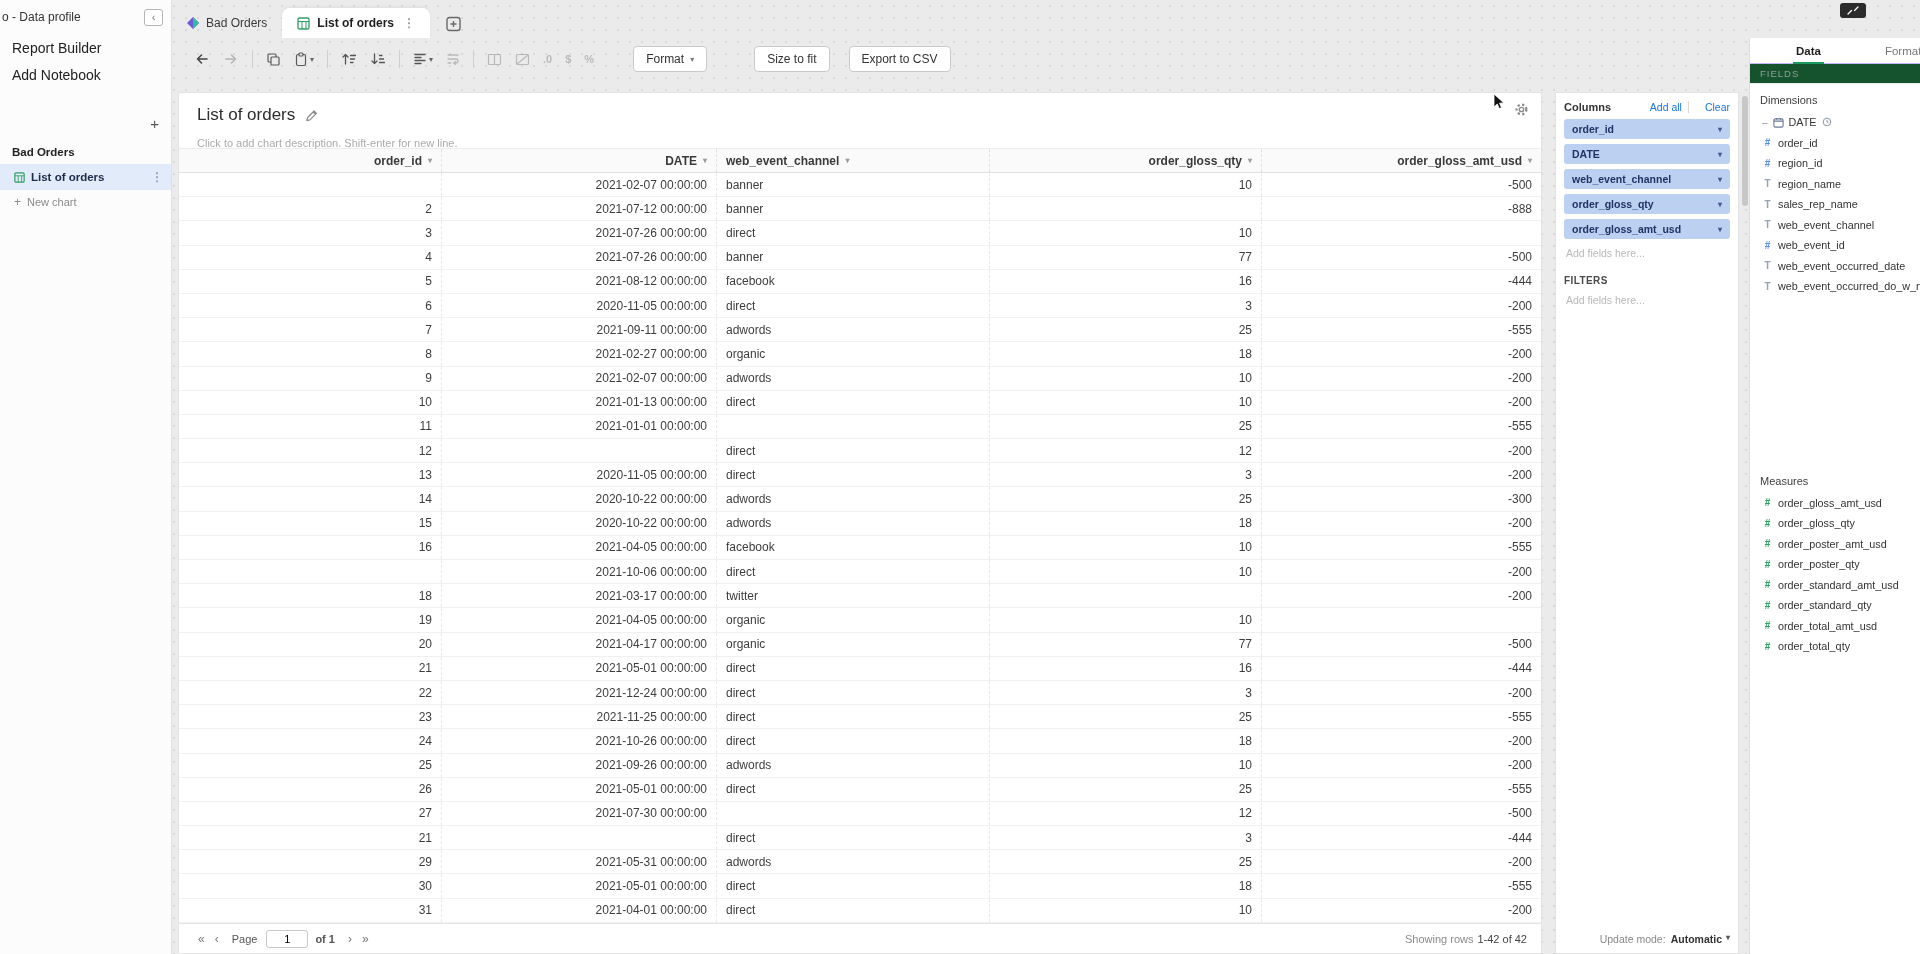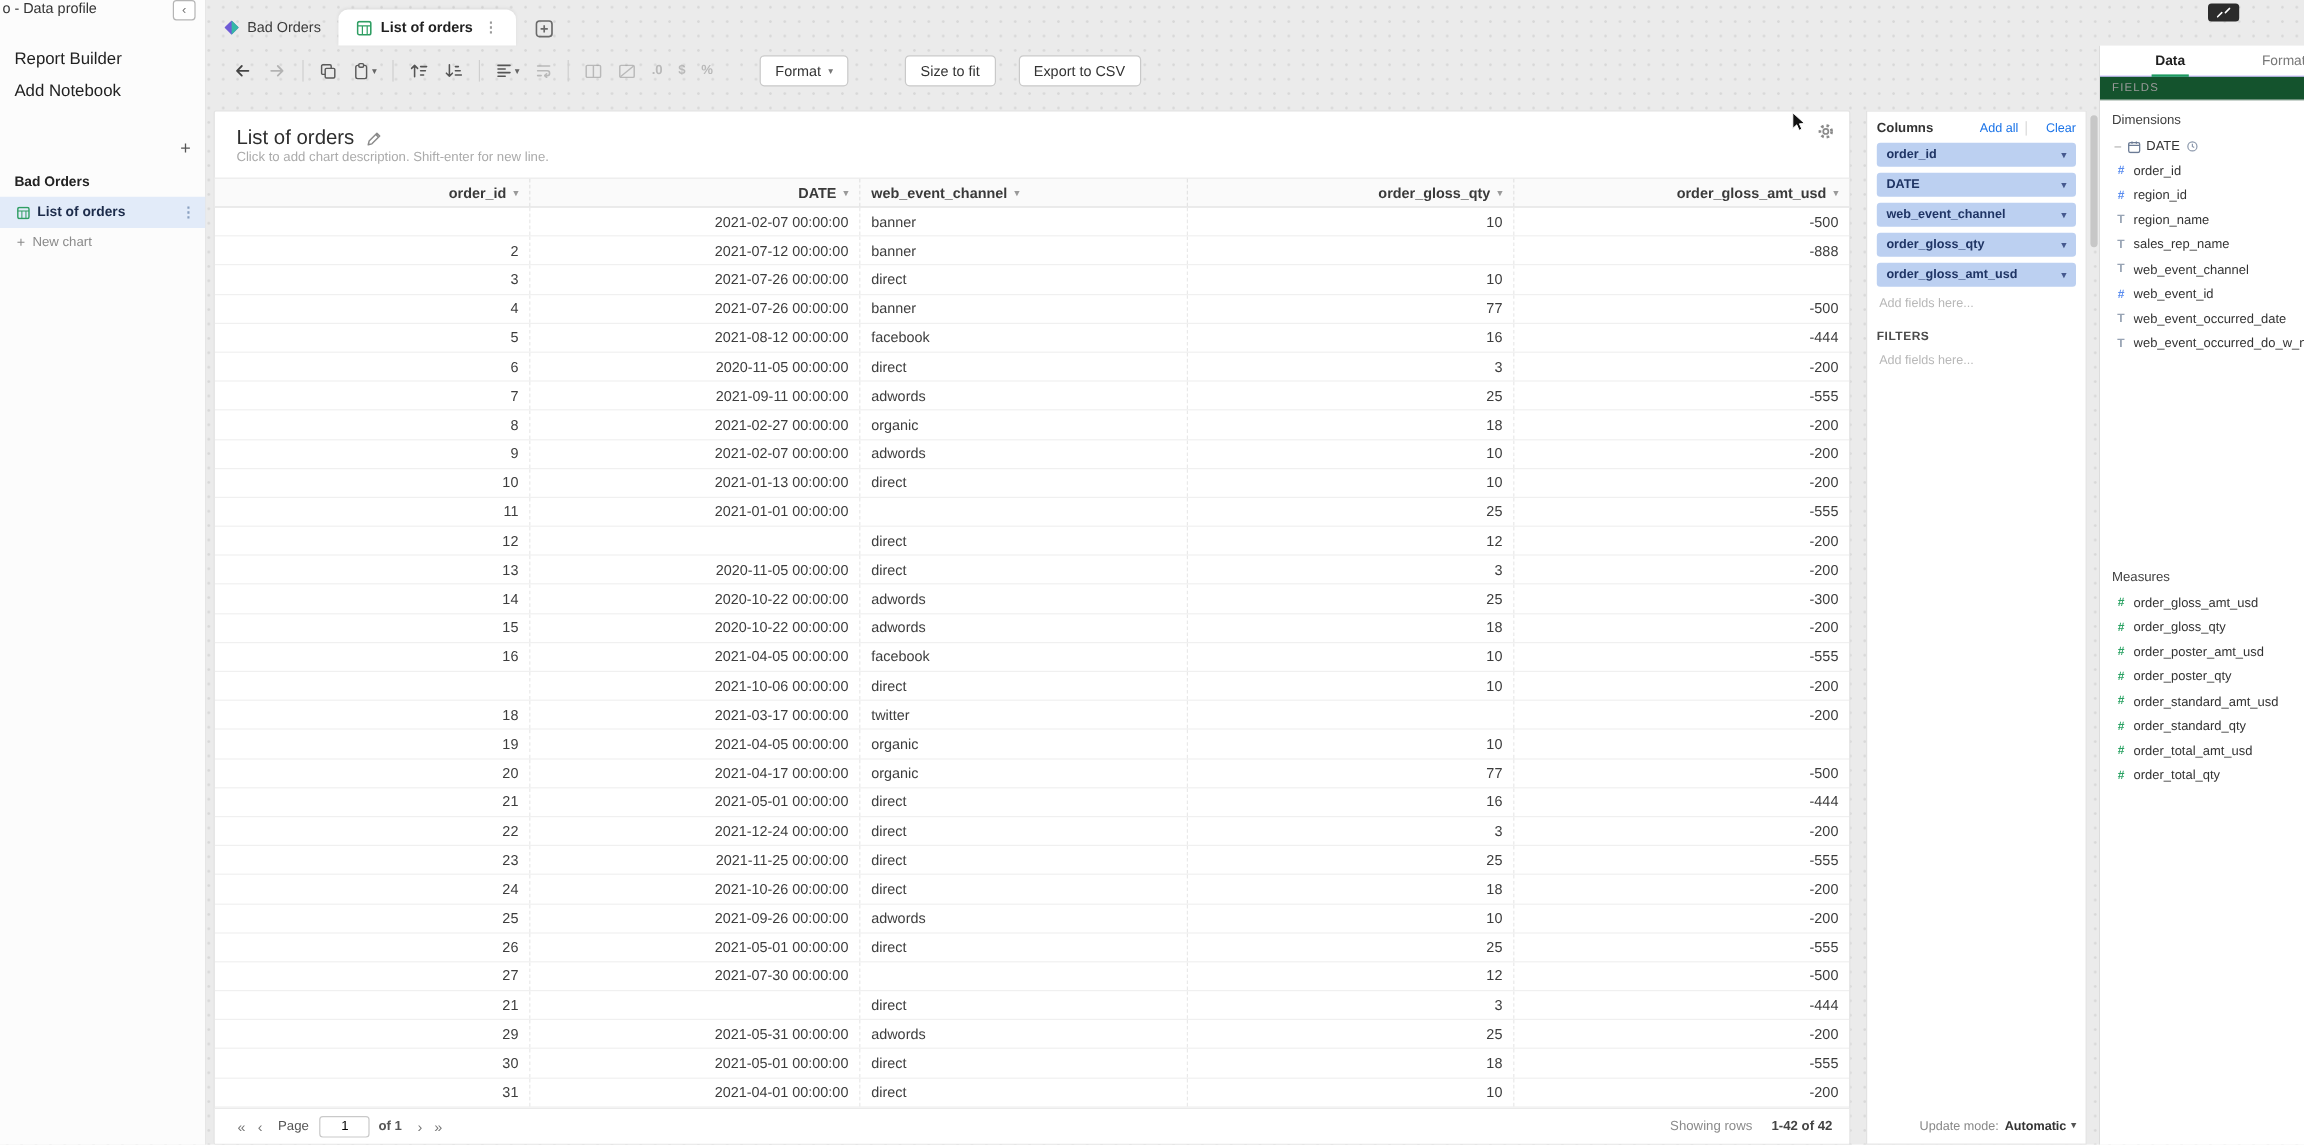--- a/index.html
+++ b/index.html
@@ -3,21 +3,21 @@
 <meta charset="utf-8">
 <style>
   *{box-sizing:border-box;margin:0;padding:0}
   html,body{width:1920px;height:954px;overflow:hidden}
   body{font-family:"Liberation Sans",sans-serif;background:#fff;color:#333}
   .app{position:relative;width:1920px;height:954px;background-color:#ebebeb;
        background-image:radial-gradient(#d8d8d8 1px,transparent 1.2px);background-size:12px 12px}
 
   
   .sidebar{position:absolute;left:0;top:0;width:172px;height:100%;background:#fcfcfc;border-right:1px solid #e0e0e0;z-index:6}
-  .sb-title-row{height:34px;display:flex;justify-content:space-between;padding:0 8px 0 2px;font-size:12px;color:#333}
+  .sb-title-row{height:34px;display:flex;align-items:center;justify-content:space-between;padding:0 8px 0 2px;font-size:12px;color:#333}
   .sb-collapse{width:19px;height:17px;border:1px solid #b5b5b5;border-radius:3px;background:#fff;color:#777;
                font-size:11px;display:flex;align-items:center;justify-content:center;cursor:pointer}
   .sb-link{height:27px;display:flex;align-items:center;padding:0 12px;font-size:14px;font-weight:400;color:#222;cursor:pointer}
   .sb-plus-row{height:34px;margin-top:18px;display:flex;align-items:center;justify-content:flex-end;padding:0 12px}
   .plus{font-size:15px;color:#555;line-height:1;cursor:pointer}
   .sb-report{height:24px;display:flex;align-items:center;padding:0 12px;font-size:11.5px;font-weight:700;color:#222}
   .sb-item{height:26px;display:flex;align-items:center;gap:6px;padding:0 8px 0 14px;font-size:11.5px;color:#1c2b4a}
   .sb-item.active{background:#e2ebf9;font-weight:700}
   .sb-item .kebab{margin-left:auto;color:#8aa0c0;font-size:12px}
   .sb-new{height:24px;display:flex;align-items:center;gap:6px;padding:0 14px;font-size:11px;color:#8a8a8a;cursor:pointer}
@@ -45,21 +45,21 @@
   .btn.format{margin-left:26px}
   .btn.sizefit{margin-left:34px}
   .btn.export{margin-left:6px}
 
   
   .card{position:absolute;left:178px;top:92px;width:1364px;height:862px;background:#fff;border:1px solid #e2e2e2;border-radius:2px;z-index:3}
   .card-head{position:relative;height:55px;padding:12px 0 0 18px}
   .card-title-row{display:flex;align-items:center;gap:10px}
   .card-title{font-size:17px;font-weight:500;color:#2e2e2e}
   .edit-ic{cursor:pointer;display:flex}
-  .card-desc{font-size:11px;color:#ababab;margin-top:0}
+  .card-desc{font-size:11px;color:#ababab;margin-top:12px}
   .gear{position:absolute;right:12px;top:9px;cursor:pointer;display:flex}
   .cursor-ptr{position:absolute;right:36px;top:0;pointer-events:none}
 
   .thead{display:flex;height:25px;background:#fafafa;border-top:1px solid #ececec;border-bottom:1px solid #e0e0e0}
   .th{display:flex;align-items:center;justify-content:space-between;padding:0 9px;font-size:12px;font-weight:700;color:#3a3a3a;
       border-right:1px dashed #e3e3e3;cursor:pointer}
   .th .chev{color:#9a9a9a;font-size:8px;margin-left:6px}
   .tbody{position:absolute;top:80px;bottom:30px;left:0;right:0;overflow:hidden}
   .tr{display:flex;height:24.2px;border-bottom:1px solid #f0f0f0}
   .td{display:flex;align-items:center;padding:0 9px;font-size:12px;color:#3d3d3d;border-right:1px dashed #e9e9e9;overflow:hidden;white-space:nowrap}
@@ -69,21 +69,21 @@
   .c3{width:272px;justify-content:flex-end}
   .c4{flex:1;justify-content:flex-end;border-right:none}
 
   .card-foot{position:absolute;left:0;right:0;bottom:0;height:30px;background:#fff;border-top:1px solid #e5e5e5;
              display:flex;align-items:center;padding:0 14px;font-size:11px;color:#555}
   .pg-ctrl{color:#777;font-size:12px;padding:0 5px;cursor:pointer}
   .pg-label{margin:0 2px 0 8px;color:#555}
   .page-input{width:42px;height:18px;border:1px solid #c9c9c9;border-radius:3px;text-align:center;font-size:11px;margin:0 7px;background:#fff;font-family:inherit}
   .of-label{margin-right:8px;color:#555;font-weight:600}
   .showing{margin-left:auto;color:#8b8b8b}
-  .showing b{color:#444;font-weight:700;margin-left:16px}
+  .showing b{color:#444;font-weight:400;margin-left:4px}
 
   
   .colpanel{position:absolute;left:1555px;top:92px;width:184px;height:862px;background:#fff;border:1px solid #e2e2e2;z-index:3}
   .cp-head{display:flex;align-items:center;padding:8px 8px 6px;font-size:11px}
   .cp-title{font-weight:700;color:#333}
   .cp-links{margin-left:auto;display:flex;align-items:center;font-size:10.5px}
   .cp-link{color:#1a73e8;cursor:pointer}
   .cp-link + .cp-link{border-left:1px solid #d9d9d9;margin-left:6px;padding-left:16px}
   .pill{height:20px;margin:0 8px 5px;background:#bcd0f1;border-radius:3px;display:flex;align-items:center;padding:0 8px;
         font-size:10.5px;font-weight:600;color:#1f3464;cursor:pointer}

